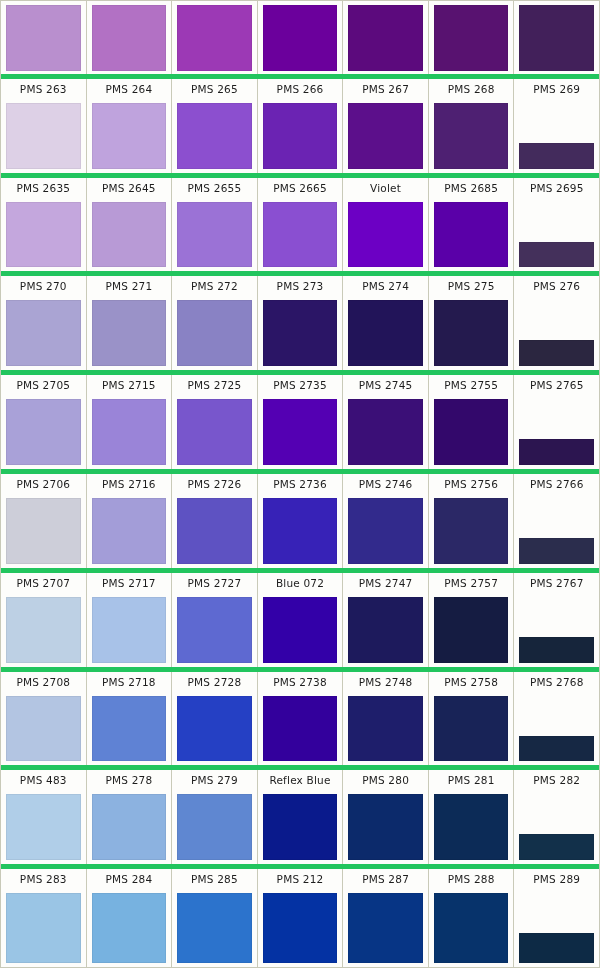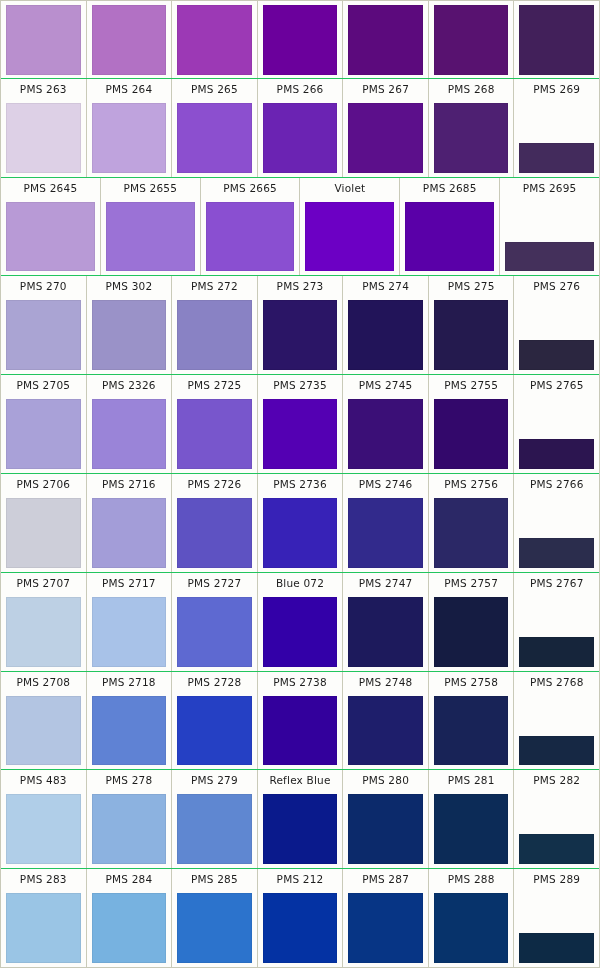--- a/index.html
+++ b/index.html
@@ -21,21 +21,21 @@
     background: #fdfdfb;
     border: 1px solid #c8c9b8;
     display: flex;
     flex-direction: column;
   }
   .band {
     display: flex;
     flex-direction: row;
     width: 100%;
     box-sizing: border-box;
-    border-bottom: 1px solid #22c55e;
+    border-bottom: 5px solid #22c55e;
   }
   .band:last-child { border-bottom: none; }
 
   
   .band.head { height: 78px; }
   .band.body { height: 99px; }
   .band.last { height: 98px; border-bottom: none; }
 
   .cell {
     flex: 1 1 0;
@@ -156,20 +156,26 @@
       </div>
       <div class="cell">
         <div class="cell-label">PMS 269</div>
         <div class="swatch-wrap">
           <div class="swatch" style="background-color: rgb(67, 43, 92);"></div>
         </div>
       </div>
     </div>
     <div class="band body">
       <div class="cell">
+        <div class="cell-label">PMS 2635</div>
+        <div class="swatch-wrap">
+          <div class="swatch" style="background-color: rgb(196, 167, 221);"></div>
+        </div>
+      </div>
+      <div class="cell">
         <div class="cell-label">PMS 2645</div>
         <div class="swatch-wrap">
           <div class="swatch" style="background-color: rgb(184, 154, 214);"></div>
         </div>
       </div>
       <div class="cell">
         <div class="cell-label">PMS 2655</div>
         <div class="swatch-wrap">
           <div class="swatch" style="background-color: rgb(155, 114, 214);"></div>
         </div>
@@ -200,21 +206,21 @@
       </div>
     </div>
     <div class="band body">
       <div class="cell">
         <div class="cell-label">PMS 270</div>
         <div class="swatch-wrap">
           <div class="swatch" style="background-color: rgb(170, 164, 211);"></div>
         </div>
       </div>
       <div class="cell">
-        <div class="cell-label">PMS 302</div>
+        <div class="cell-label">PMS 271</div>
         <div class="swatch-wrap">
           <div class="swatch" style="background-color: rgb(154, 146, 200);"></div>
         </div>
       </div>
       <div class="cell">
         <div class="cell-label">PMS 272</div>
         <div class="swatch-wrap">
           <div class="swatch" style="background-color: rgb(137, 130, 196);"></div>
         </div>
       </div>
@@ -244,21 +250,21 @@
       </div>
     </div>
     <div class="band body">
       <div class="cell">
         <div class="cell-label">PMS 2705</div>
         <div class="swatch-wrap">
           <div class="swatch" style="background-color: rgb(169, 161, 216);"></div>
         </div>
       </div>
       <div class="cell">
-        <div class="cell-label">PMS 2326</div>
+        <div class="cell-label">PMS 2715</div>
         <div class="swatch-wrap">
           <div class="swatch" style="background-color: rgb(154, 132, 216);"></div>
         </div>
       </div>
       <div class="cell">
         <div class="cell-label">PMS 2725</div>
         <div class="swatch-wrap">
           <div class="swatch" style="background-color: rgb(120, 86, 204);"></div>
         </div>
       </div>

